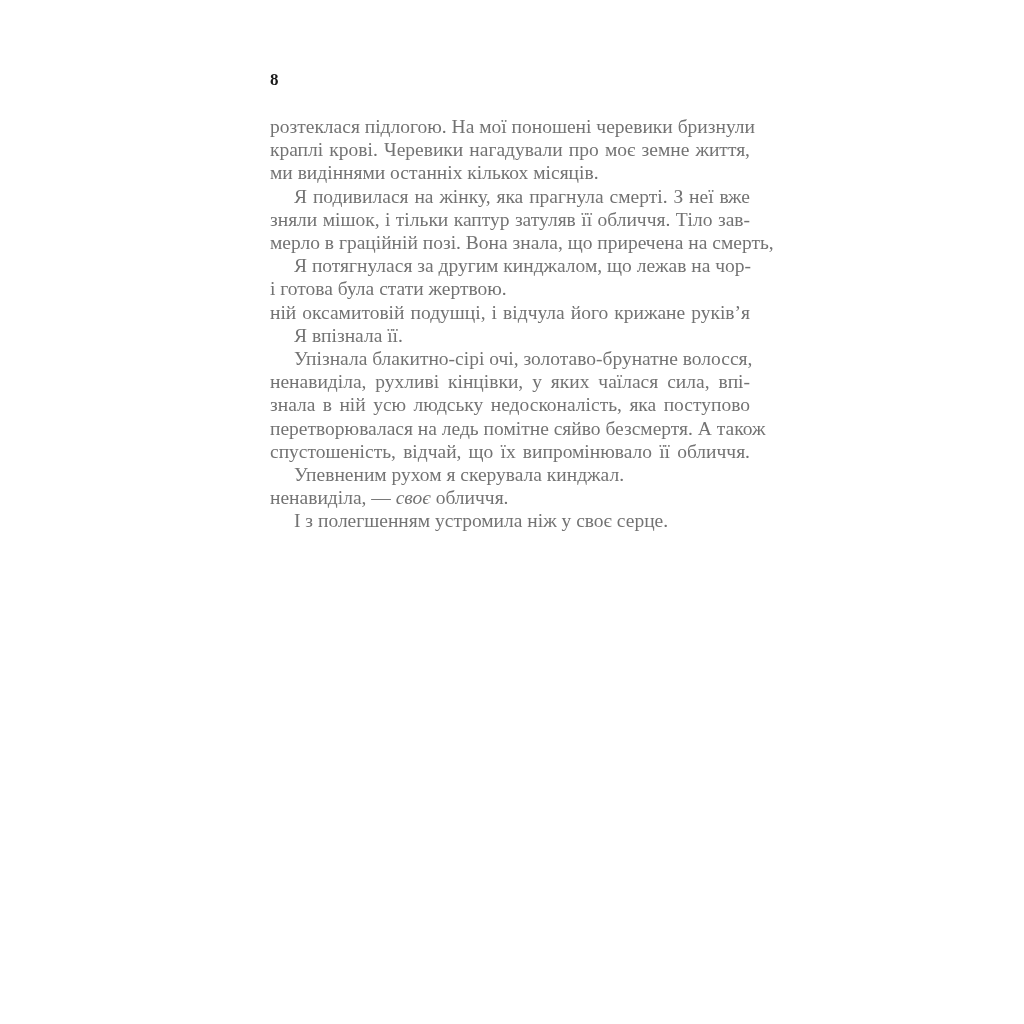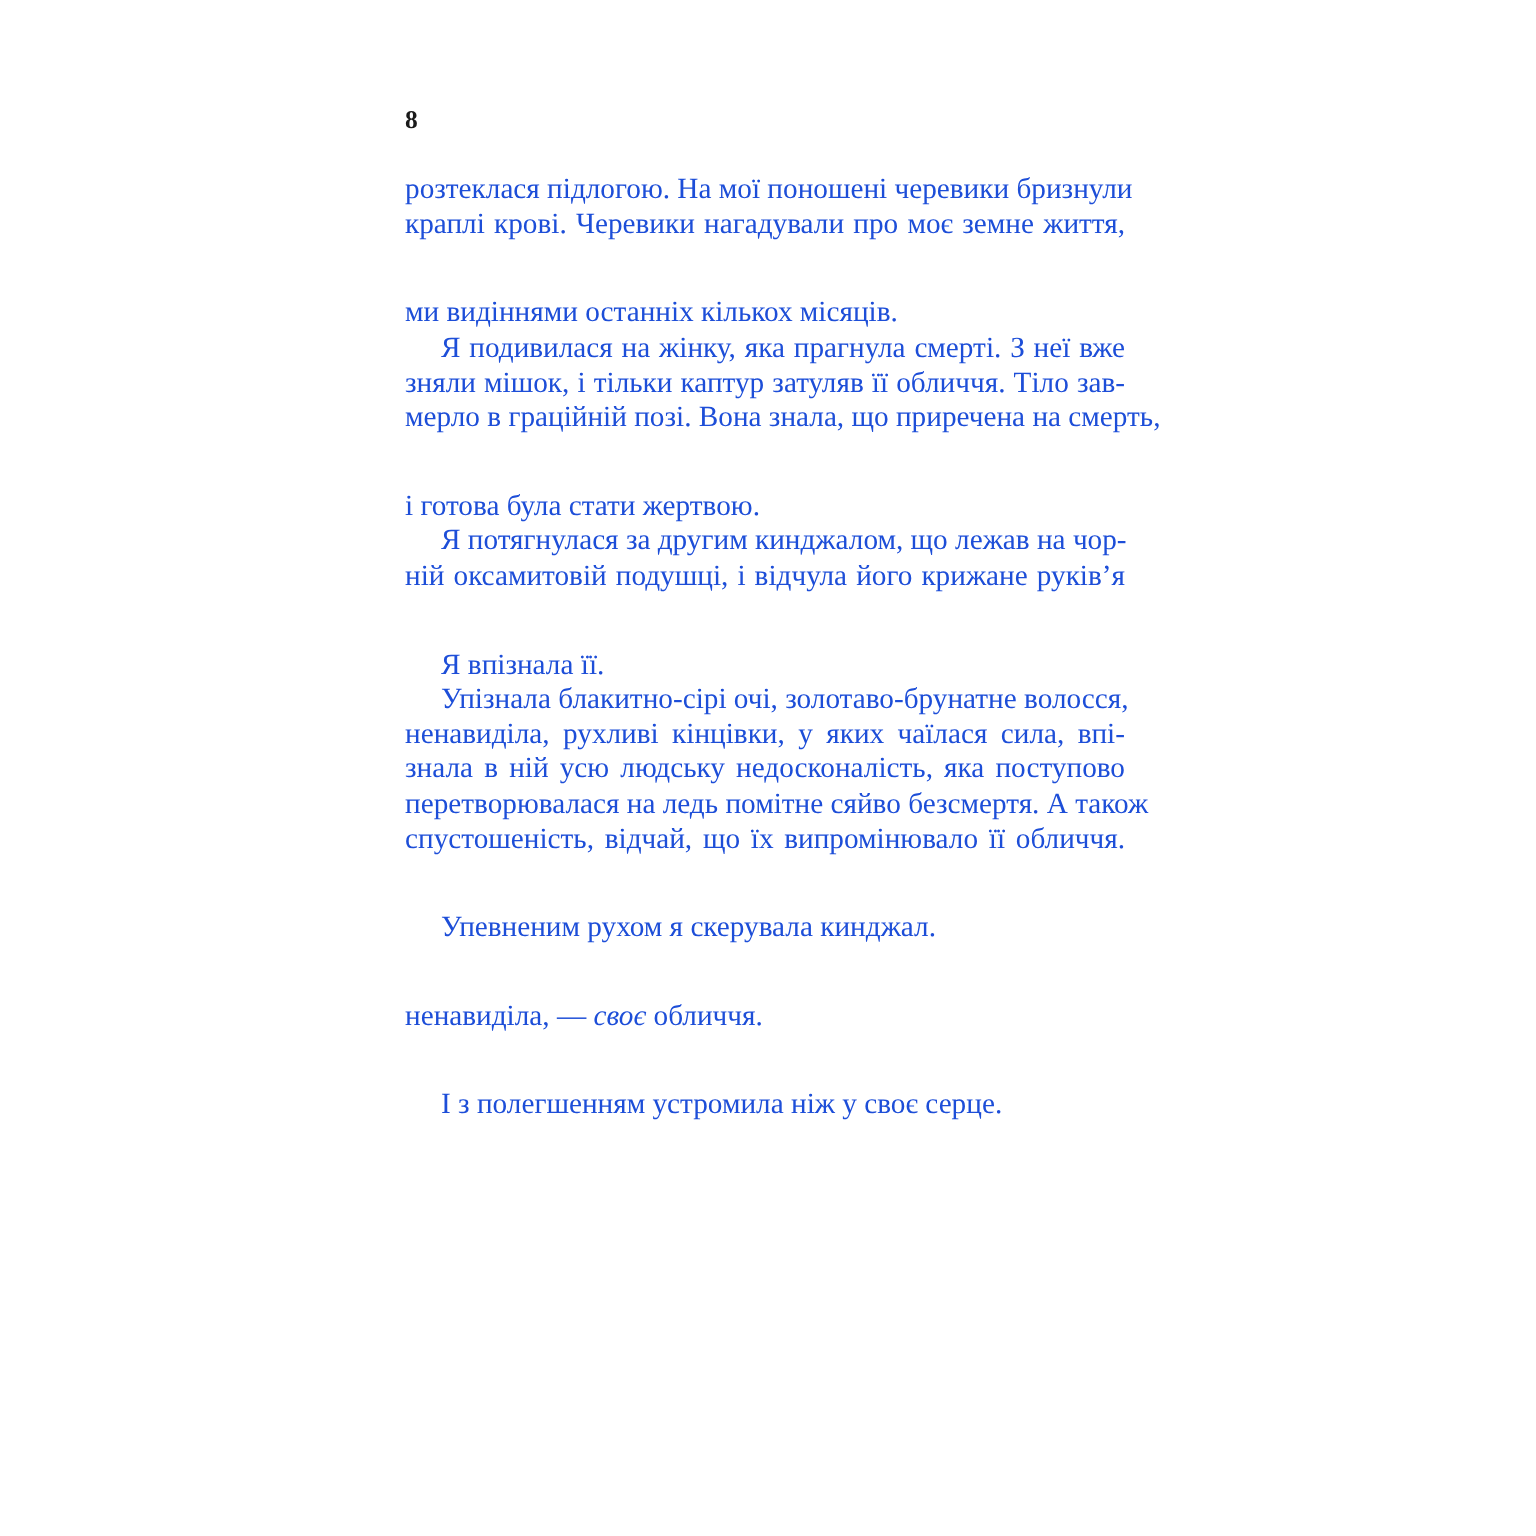--- a/index.html
+++ b/index.html
@@ -5,44 +5,44 @@
     html, body { margin: 0; padding: 0; background: #ffffff; }
     body { width: 1024px; height: 1024px; position: relative; overflow: hidden; }
     .page-number {
       position: absolute; left: 270px; top: 70px;
       font-family: "Liberation Serif", serif; font-weight: bold;
       font-size: 17px; color: #1a1a1a;
     }
     .body-text {
       position: absolute; left: 270px; top: 115px; width: 480px;
       font-family: "Liberation Serif", serif; font-size: 19.5px;
-      line-height: 23.2px; color: #1d4ed8;
+      line-height: 23.2px; color: #737373;
     }
     .line { white-space: nowrap; display: block; text-align: justify; text-align-last: justify; }
-    .line.last { text-align-last: left; margin-top: 36px; }
+    .line.last { text-align-last: left; }
     .line.indent { padding-left: 24px; font-family: Liberation Serif, serif; }
     em { font-style: italic; }
   </style>
 </head>
 <body>
 
 <div class="page-number">8</div>
 
 <div class="body-text">
 
   <span class="line">розтеклася підлогою. На мої поношені черевики бризнули</span>
   <span class="line">краплі крові. Черевики нагадували про моє земне життя,</span>
   <span class="line last">ми видіннями останніх кількох місяців.</span>
 
   <span class="line indent">Я подивилася на жінку, яка прагнула смерті. З неї вже</span>
   <span class="line">зняли мішок, і тільки каптур затуляв її обличчя. Тіло зав-</span>
   <span class="line">мерло в граційній позі. Вона знала, що приречена на смерть,</span>
+  <span class="line indent">Я потягнулася за другим кинджалом, що лежав на чор-</span>
+
   <span class="line last">і готова була стати жертвою.</span>
-
-  <span class="line indent">Я потягнулася за другим кинджалом, що лежав на чор-</span>
   <span class="line">ній оксамитовій подушці, і відчула його крижане руків’я</span>
 
   <span class="line indent last">Я впізнала її.</span>
 
   <span class="line indent">Упізнала блакитно-сірі очі, золотаво-брунатне волосся,</span>
   <span class="line">ненавиділа, рухливі кінцівки, у яких чаїлася сила, впі-</span>
   <span class="line">знала в ній усю людську недосконалість, яка поступово</span>
   <span class="line">перетворювалася на ледь помітне сяйво безсмертя. А також</span>
   <span class="line">спустошеність, відчай, що їх випромінювало її обличчя.</span>
 

